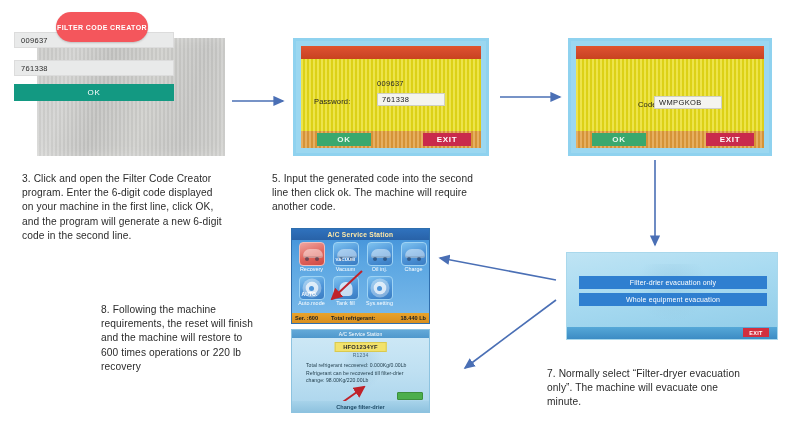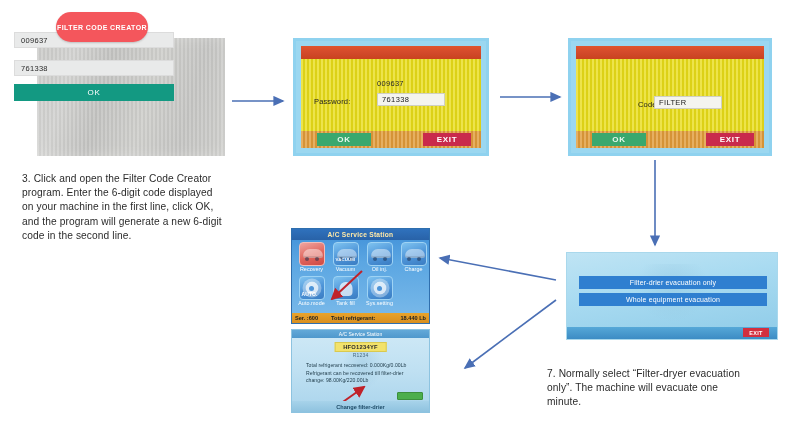--- a/index.html
+++ b/index.html
@@ -275,21 +275,21 @@
         <div class="btn-exit">EXIT</div>
       </div>
     </div>
   </div>
 
   <div class="mach" id="panel-code">
     <div class="mach-inner">
       <div class="mach-topbar"></div>
       <div class="mach-body">
         <div class="m-label" style="left:22px; top:41px;padding-left:40px;">Code:</div>
-        <div class="m-input" style="left:78px; top:37px; width:68px; height:13px;">FILTER</div>
+        <div class="m-input" style="left:78px; top:37px; width:68px; height:13px;">WMPGKOB</div>
       </div>
       <div class="mach-footer">
         <div class="btn-ok">OK</div>
         <div class="btn-exit">EXIT</div>
       </div>
     </div>
   </div>
 
   <div id="panel-evac">
     <div class="watermark"></div>
@@ -403,20 +403,28 @@
     </svg>
     <div class="drier-footer">Change filter-drier</div>
   </div>
 
   <div class="caption" style="left:22px; top:172px; width:240px;">3.  Click and open the Filter Code Creator
 program. Enter the 6-digit code displayed
 on your machine in the first line, click OK,
 and the program will generate a new 6-digit
 code in the second line.</div>
 
+  <div class="caption" style="left:272px; top:172px; width:240px;">5.  Input the generated code into the second
+line then click ok. The machine will require
+another code.</div>
 
 
   <div class="caption" style="left:547px; top:367px; width:245px;">7.  Normally select “Filter-dryer evacuation
 only”. The machine will evacuate one
 minute.</div>
 
+  <div class="caption" style="left:101px; top:303px; width:185px;">8.  Following the machine
+requirements, the reset will finish
+and the machine will restore to
+600 times operations or 220 lb
+recovery</div>
 
 </div>
 
 </body></html>

